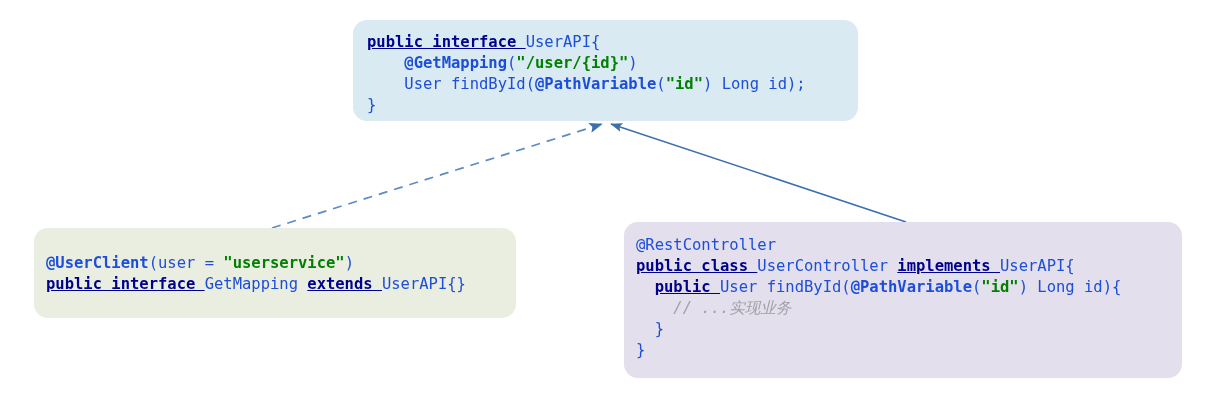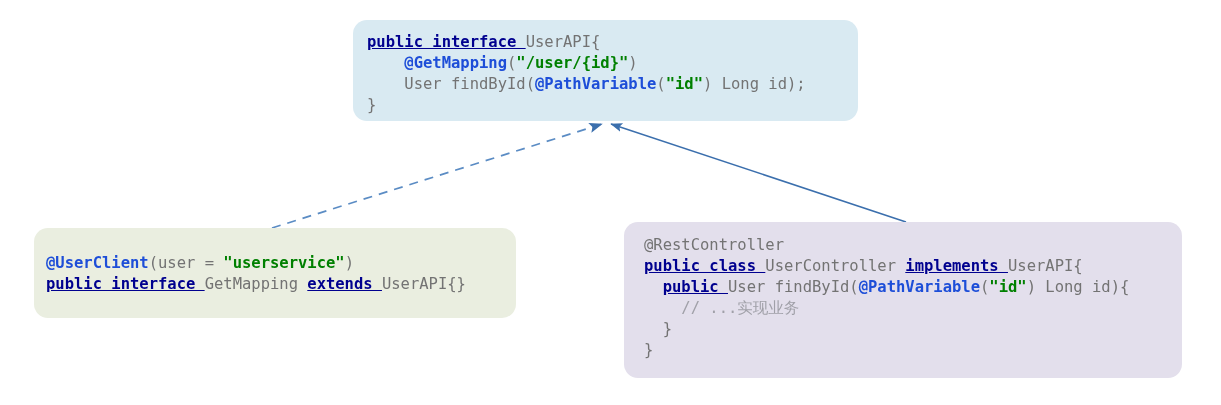--- a/index.html
+++ b/index.html
@@ -59,30 +59,30 @@
     background: #eaeee0;
     padding: 25px 0 0 12px;
   }
 
   #box-usercontroller {
     left: 624px;
     top: 222px;
     width: 558px;
     height: 156px;
     background: #e3dfec;
-    padding: 13px 0 0 20px;
+    padding: 13px 0 0 12px;
   }
 
   .ln { display: block; }
 
   .kw   { color: #00008f; font-weight: bold; text-decoration: underline; }
   .ann  { color: #1d4ed8; font-weight: bold; }
   .str  { color: #008000; font-weight: bold; }
-  .plain{ color: #737373; }
-  .cmt  { color: #a0a0a8; }
+  .plain{ color: #1d4ed8; }
+  .cmt  { color: #a0a0a8; font-style: italic; }
 </style>
 </head>
 <body>
 
 <div id="diagram-canvas">
 
   <svg class="edge-layer" width="1221" height="405" viewBox="0 0 1221 405">
     <defs>
       <marker id="arrowhead" markerWidth="9" markerHeight="9" refX="7.5" refY="3.2" orient="auto" markerUnits="strokeWidth">
         <path d="M0,0.2 L8,3.2 L0,6.2 L1.6,3.2 Z" fill="#3b6fad"></path>

